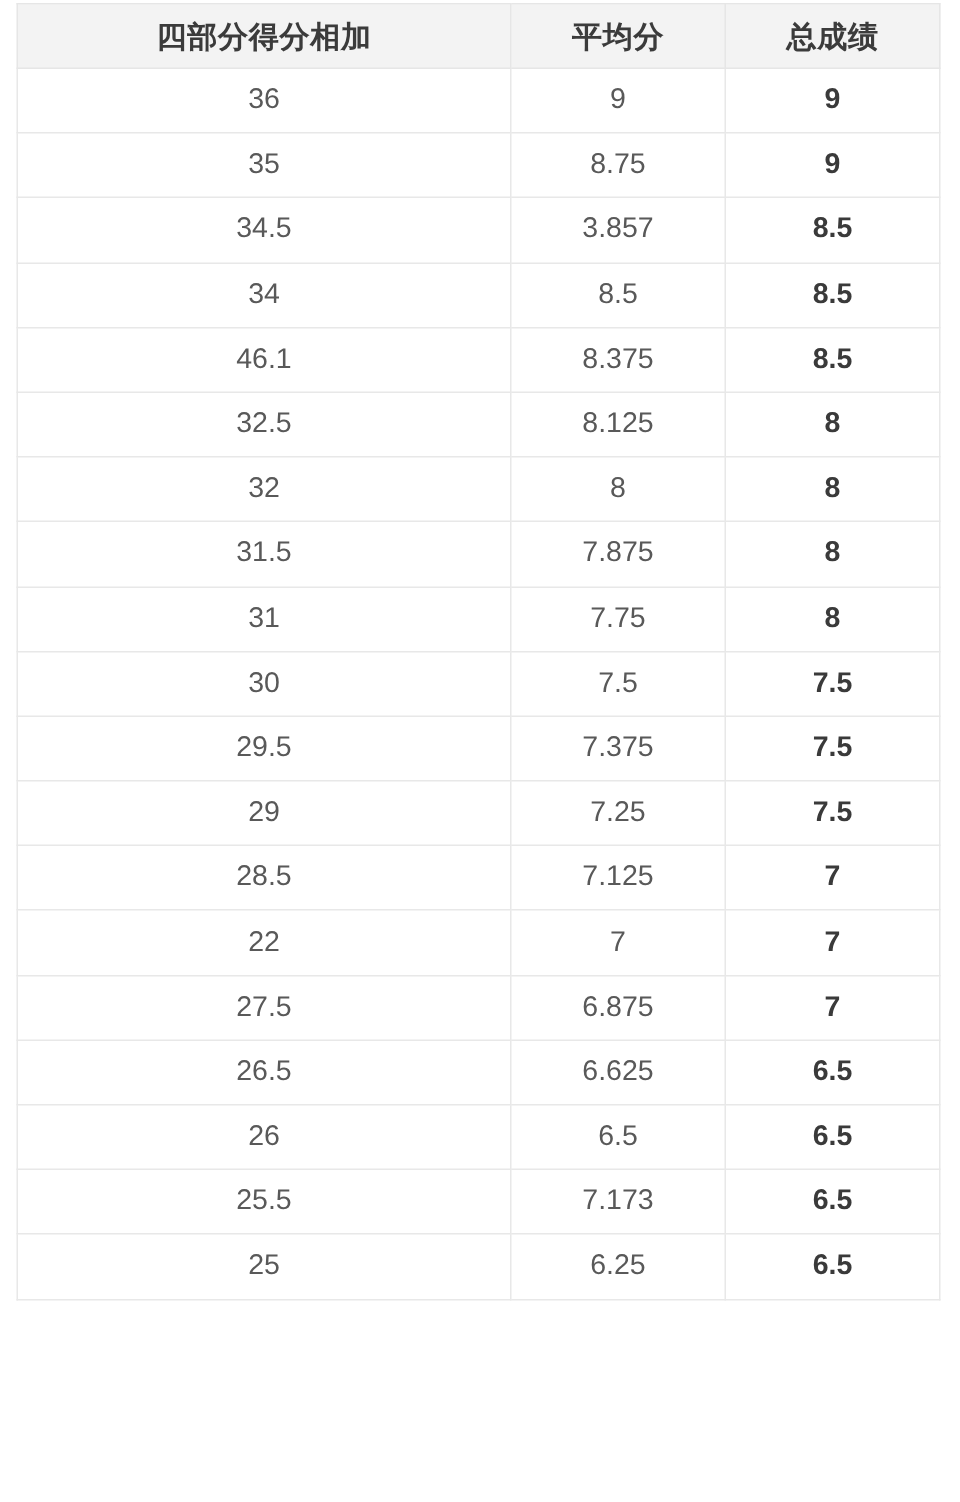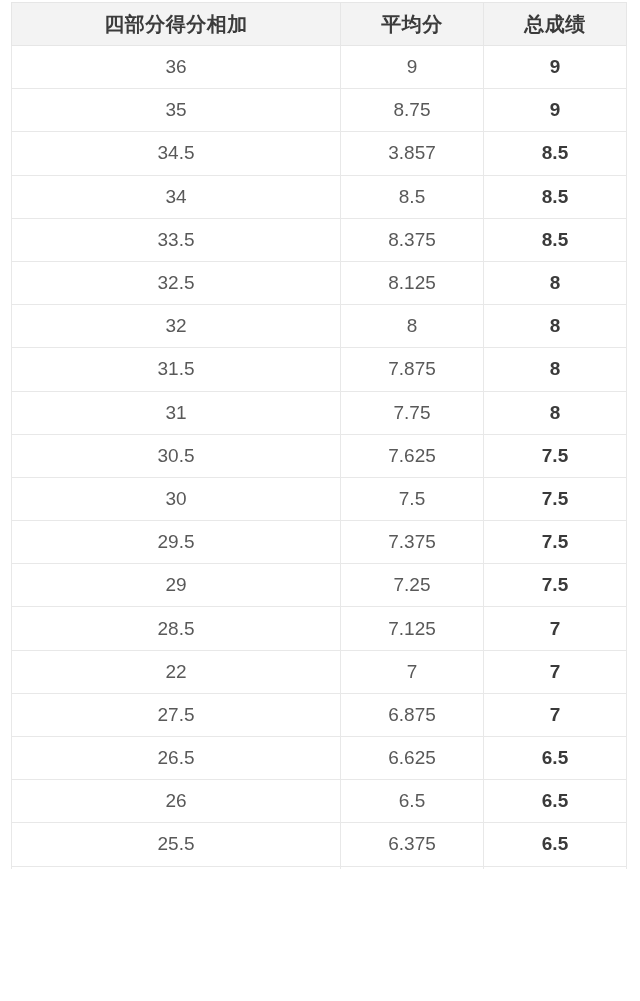--- a/index.html
+++ b/index.html
@@ -122,21 +122,21 @@
           <td>34.5</td>
           <td>3.857</td>
           <td class="col-total">8.5</td>
         </tr>
         <tr>
           <td>34</td>
           <td>8.5</td>
           <td class="col-total">8.5</td>
         </tr>
         <tr>
-          <td>33.5</td>
+          <td>46.1</td>
           <td>8.375</td>
           <td class="col-total">8.5</td>
         </tr>
         <tr>
           <td>32.5</td>
           <td>8.125</td>
           <td class="col-total">8</td>
         </tr>
         <tr>
           <td>32</td>
@@ -145,25 +145,20 @@
         </tr>
         <tr>
           <td>31.5</td>
           <td>7.875</td>
           <td class="col-total">8</td>
         </tr>
         <tr>
           <td>31</td>
           <td>7.75</td>
           <td class="col-total">8</td>
-        </tr>
-        <tr>
-          <td>30.5</td>
-          <td>7.625</td>
-          <td class="col-total">7.5</td>
         </tr>
         <tr>
           <td>30</td>
           <td>7.5</td>
           <td class="col-total">7.5</td>
         </tr>
         <tr>
           <td>29.5</td>
           <td>7.375</td>
           <td class="col-total">7.5</td>
@@ -193,21 +188,21 @@
           <td>6.625</td>
           <td class="col-total">6.5</td>
         </tr>
         <tr>
           <td>26</td>
           <td>6.5</td>
           <td class="col-total">6.5</td>
         </tr>
         <tr>
           <td>25.5</td>
-          <td>6.375</td>
+          <td>7.173</td>
           <td class="col-total">6.5</td>
         </tr>
         <tr>
           <td>25</td>
           <td>6.25</td>
           <td class="col-total">6.5</td>
         </tr>
       </tbody>
   </table>
 

